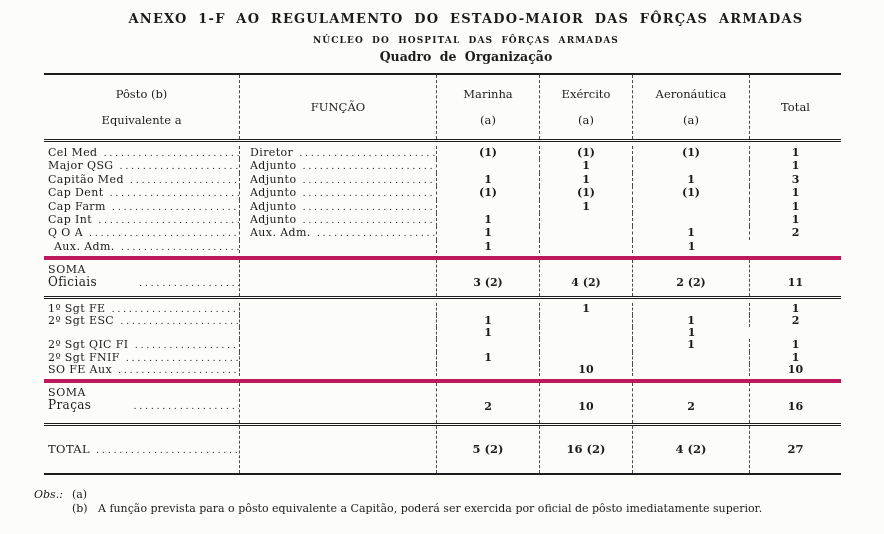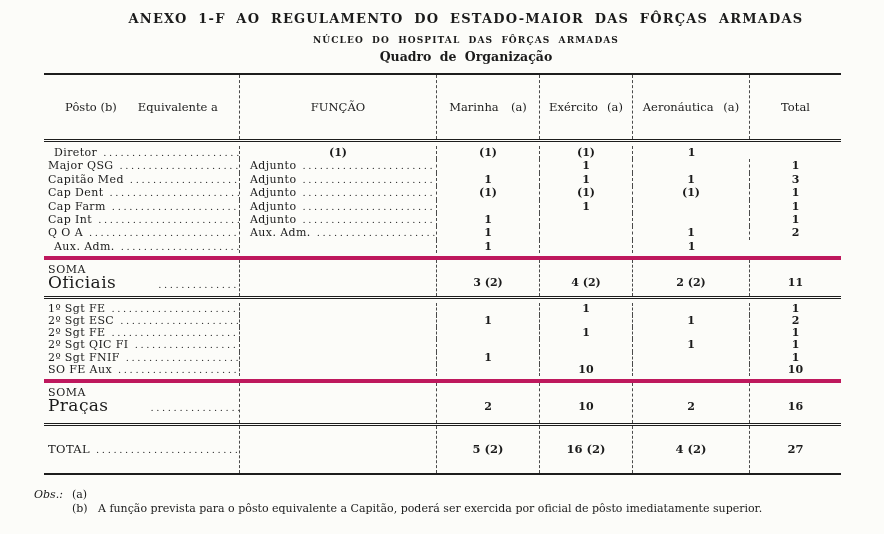--- a/index.html
+++ b/index.html
@@ -16,41 +16,41 @@
   .t2 { font-size: 9px;  font-weight: bold; letter-spacing: 1.1px; word-spacing: 4px; margin-top: 9px; }
   .t3 { font-size: 12.5px; font-weight: bold; word-spacing: 4px; margin-top: 4px; }
 
   
   .ttable { margin: 9px 0 0 44px; width: 797px; }
   .grid { display: grid; grid-template-columns: 196px 197px 103px 93px 117px 91px; }
   .cell { border-right: 1px dashed #4a4a4a; min-width: 0; }
   .cell.last { border-right: none; }
 
   .thead { height: 64px; border-top: 2px solid #1d1d1d; border-bottom: 3px double #1d1d1d; font-size: 11.5px; }
-  .hcell { display: flex; flex-direction: row; justify-content: space-evenly; align-items: center; text-align: center; }
+  .hcell { display: flex; flex-direction: column; justify-content: space-evenly; align-items: center; text-align: center; }
 
   .sec { padding: 4px 0 3px; }
   .sec1 .grid { height: 13.4px; font-size: 11px; line-height: 13.4px; }
   .sec2 .grid { height: 12.1px; font-size: 11px; line-height: 12.1px; }
 
   .c-label { display: flex; align-items: baseline; padding-left: 4px; overflow: hidden; white-space: nowrap; }
   .c-label.fn { padding-left: 10px; }
   .lbl { letter-spacing: 0.4px; }
   .leader { flex: 1; overflow: hidden; white-space: nowrap; margin-left: 6px; }
   .leader::after {
     content: "..........................................................................................";
     letter-spacing: 2.6px; font-size: 10px; color: #2a2a2a;
   }
   .c-num { text-align: center; font-weight: bold; }
 
   .soma { border-top: 4px solid #be185d; }
   .soma1 { height: 36px; border-bottom: 3px double #1d1d1d; }
   .soma2 { height: 40px; border-bottom: 3px double #1d1d1d; }
   .soma .l1 { font-size: 11px; line-height: 13px; padding: 3px 0 0 4px; letter-spacing: 0.6px; }
-  .soma .l2 { font-size: 17px; line-height: 13px; gap: 36px; }
+  .soma .l2 { font-size: 12px; line-height: 13px; gap: 36px; }
   .soma-num { display: flex; align-items: center; justify-content: center; font-weight: bold; font-size: 11px; padding-top: 8px; }
 
   .totalrow { height: 47px; border-bottom: 2px solid #1d1d1d; font-size: 11.5px; }
   .total-label { display: flex; align-items: baseline; padding-left: 4px; line-height: 47px; letter-spacing: 1px; }
   .total-num { display: flex; align-items: center; justify-content: center; font-weight: bold; }
 
   
   .footnotes { margin: 13px 0 0 34px; font-size: 11px; line-height: 14px; display: flex; }
   .obs { font-style: italic; width: 38px; flex: none; }
   .fitem { display: flex; }
@@ -89,20 +89,24 @@
       <div>(a)</div>
     </div>
     <div class="cell hcell last">
       <div>Total</div>
     </div>
   </div>
 
   <div class="sec sec1">
 
     <div class="grid">
+      <div class="cell c-label">
+          <span class="lbl">Cel Med</span>
+          <span class="leader"></span>
+        </div>
       <div class="cell c-label fn">
           <span class="lbl">Diretor</span>
           <span class="leader"></span>
         </div>
       <div class="cell c-num">(1)</div>
       <div class="cell c-num">(1)</div>
       <div class="cell c-num">(1)</div>
       <div class="cell c-num last">1</div>
     </div>
 
@@ -243,24 +247,20 @@
           <span class="leader"></span>
         </div>
       <div class="cell"></div>
       <div class="cell c-num">1</div>
       <div class="cell c-num"></div>
       <div class="cell c-num">1</div>
       <div class="cell c-num last">2</div>
     </div>
 
     <div class="grid">
-      <div class="cell c-label">
-          <span class="lbl">2º Sgt FE</span>
-          <span class="leader"></span>
-        </div>
       <div class="cell"></div>
       <div class="cell c-num"></div>
       <div class="cell c-num">1</div>
       <div class="cell c-num"></div>
       <div class="cell c-num last">1</div>
     </div>
 
     <div class="grid">
       <div class="cell c-label">
           <span class="lbl">2º Sgt QIC FI</span>

